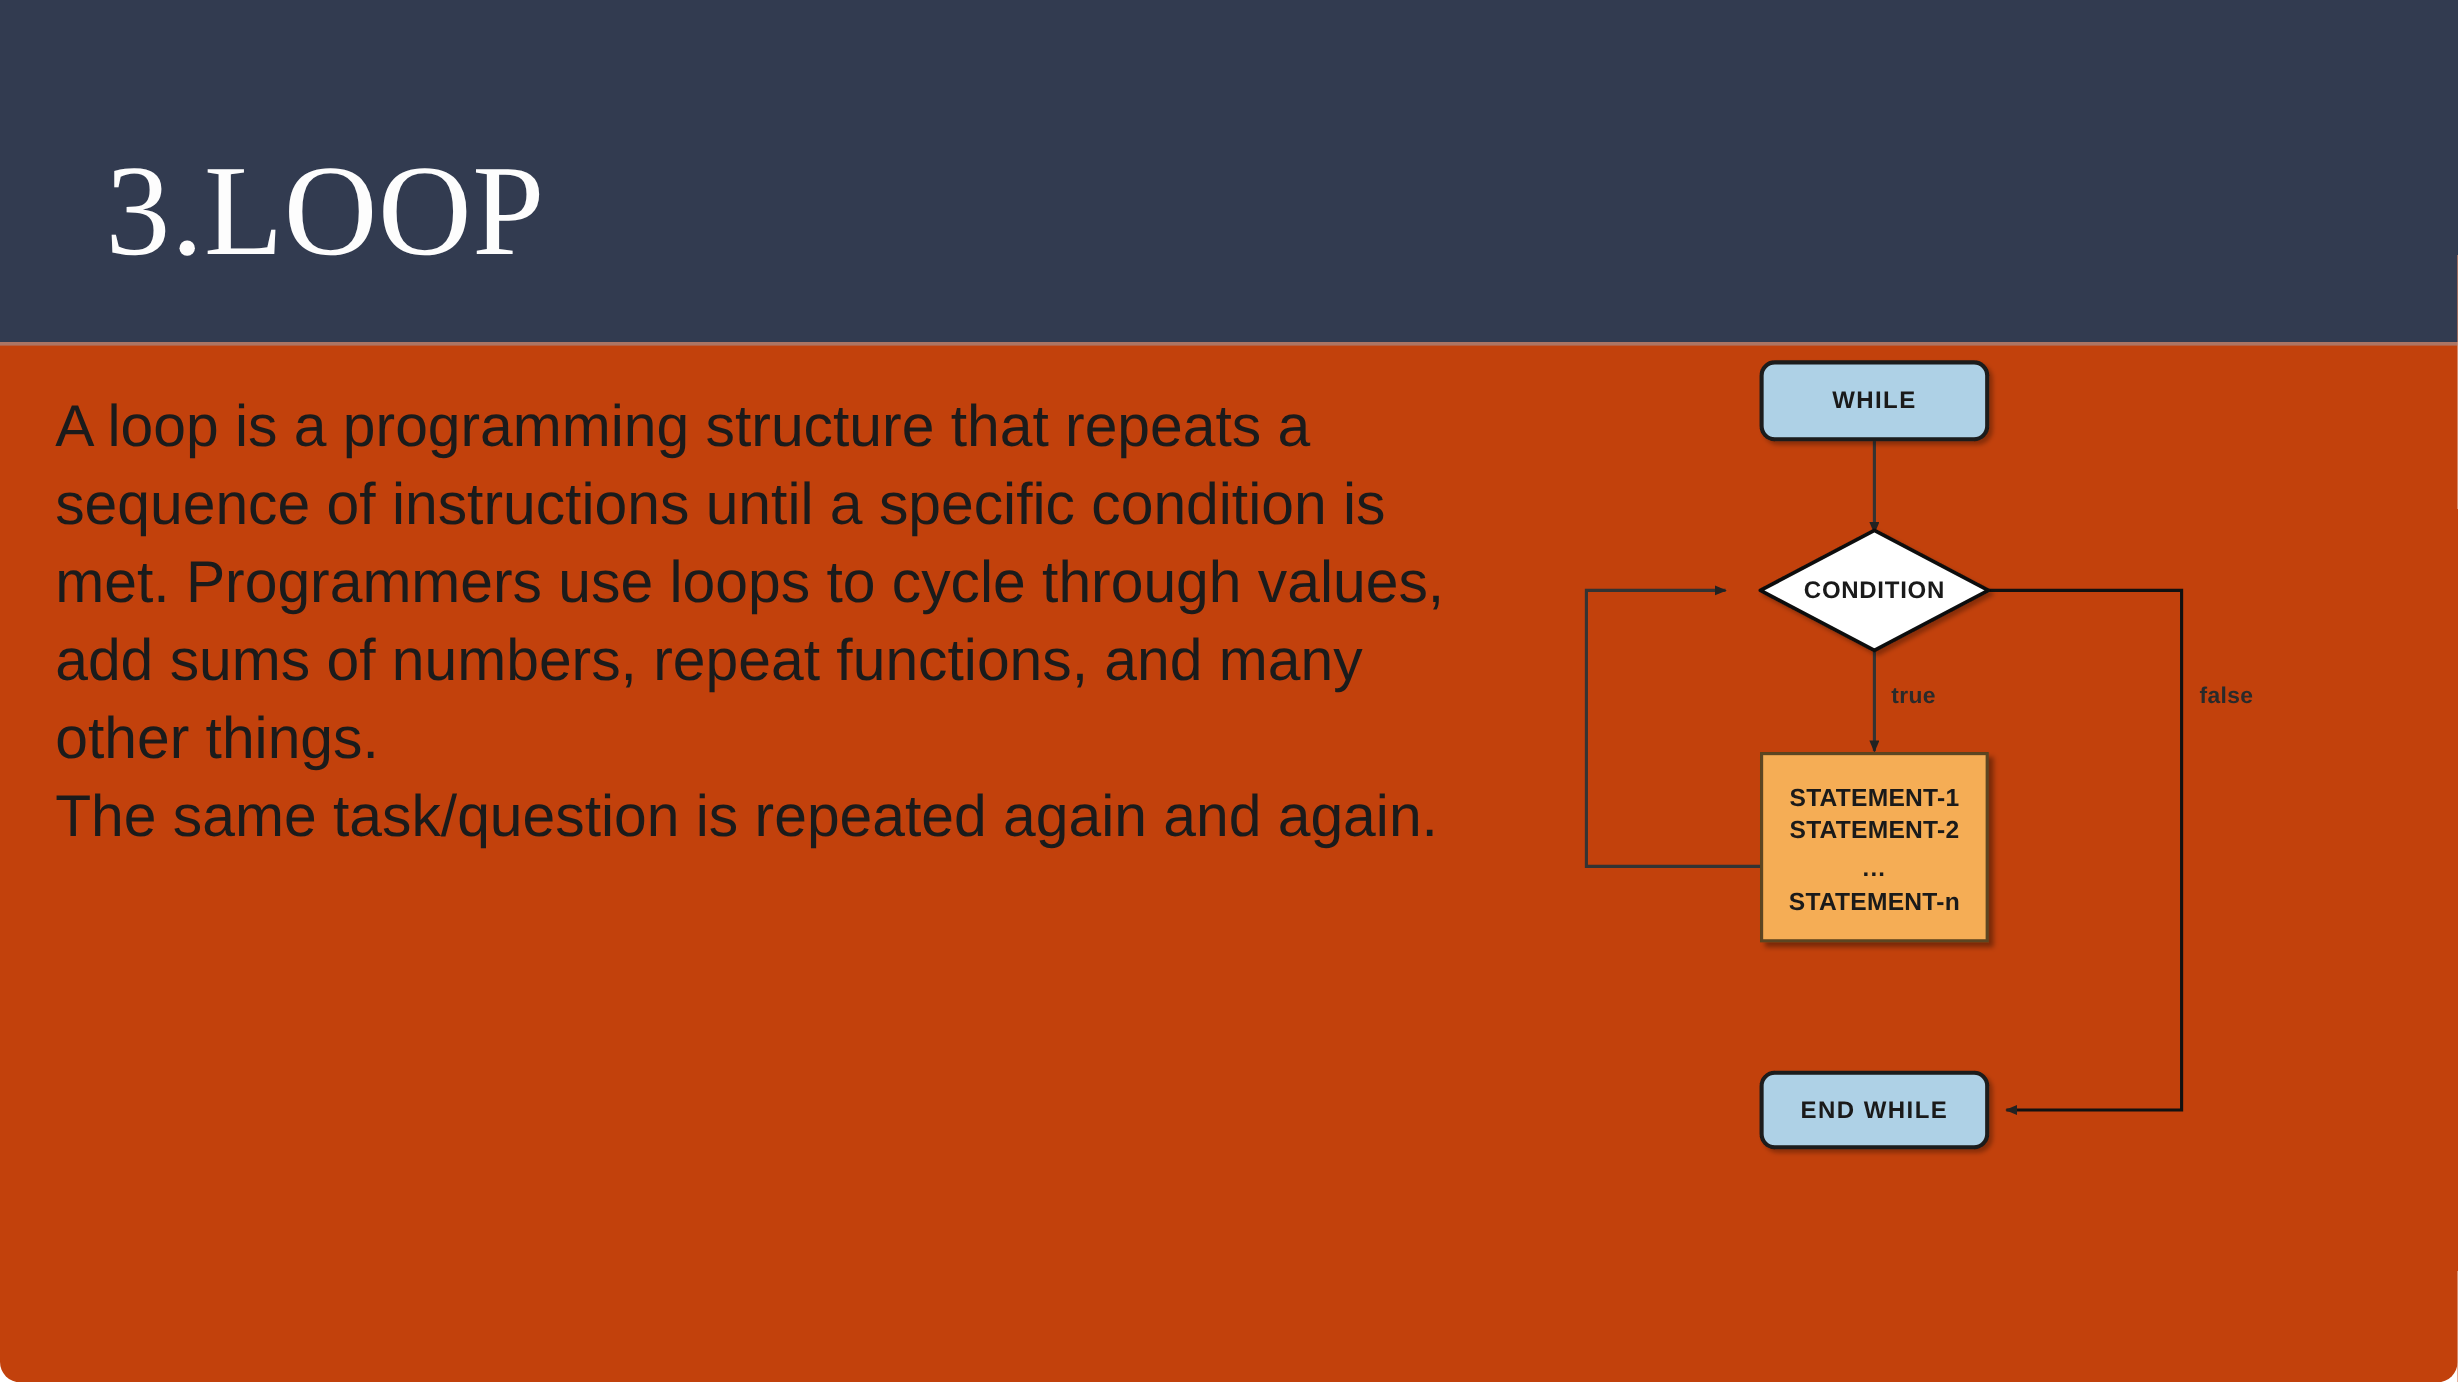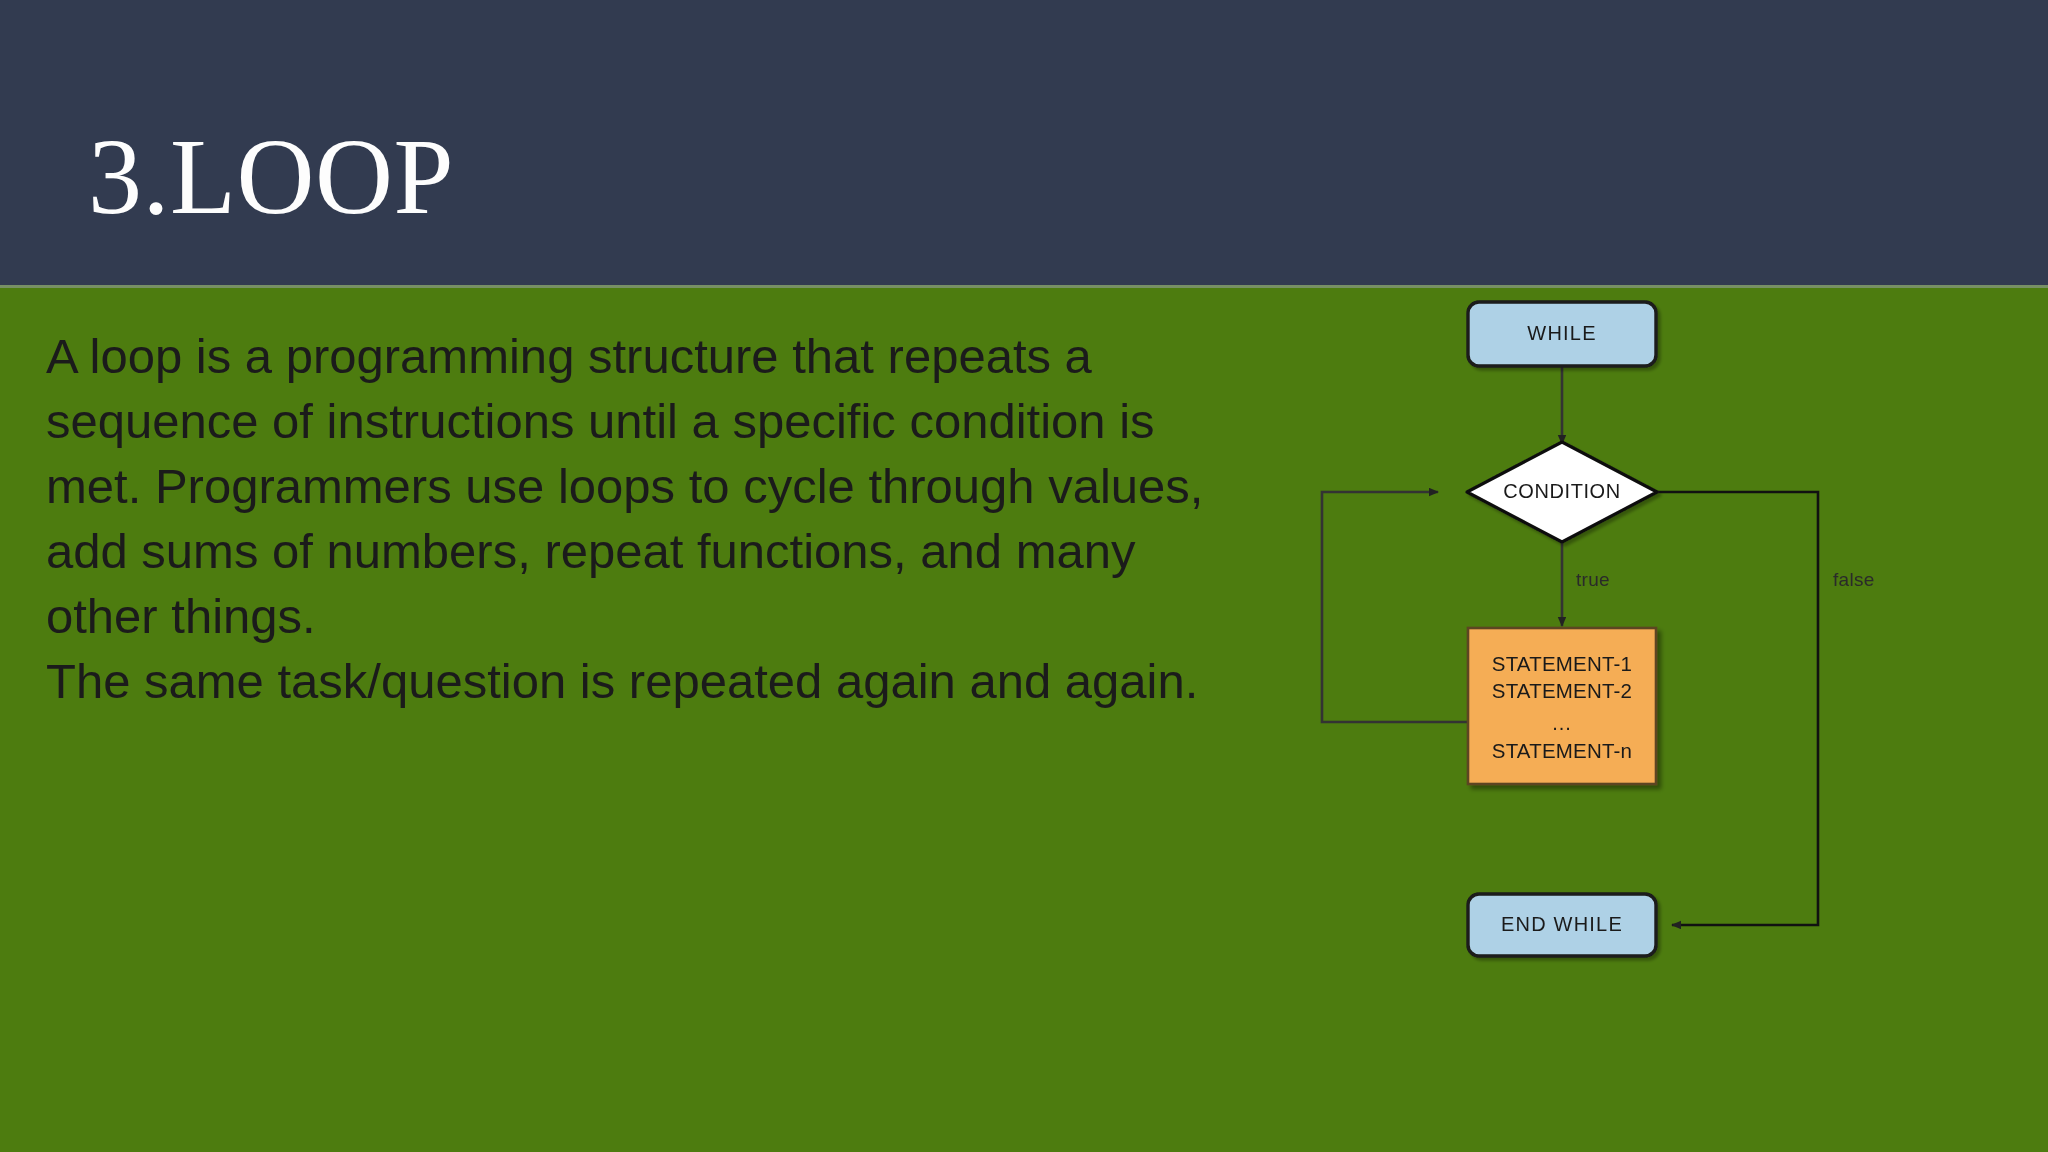--- a/index.html
+++ b/index.html
@@ -9,21 +9,22 @@
     overflow: hidden;
   }
   body {
     background: #ffffff;
     font-family: "Liberation Sans", sans-serif;
   }
   .slide {
     position: relative;
     width: 2048px;
     height: 1152px;
-    background: #4d7c0f;
+    background: #c2410c;
+    border-radius: 17px;
   }
 
   
   .header-band {
     position: absolute;
     left: 0; top: 0;
     width: 2048px;
     height: 285px;
     background: #323b50;
   }
@@ -62,20 +63,21 @@
     white-space: pre-line;
   }
 
   
   .flow {
     position: absolute;
     left: 1300px;
     top: 288px;
     width: 700px;
     height: 860px;
+    font-weight: bold;
   }
   .flow svg { display: block; width: 700px; height: 860px; }
 
   .node-label {
     font-family: "Liberation Sans Narrow", "Liberation Sans", sans-serif;
     font-stretch: condensed;
     fill: #1a1a1a;
     text-anchor: middle;
     dominant-baseline: middle;
   }

